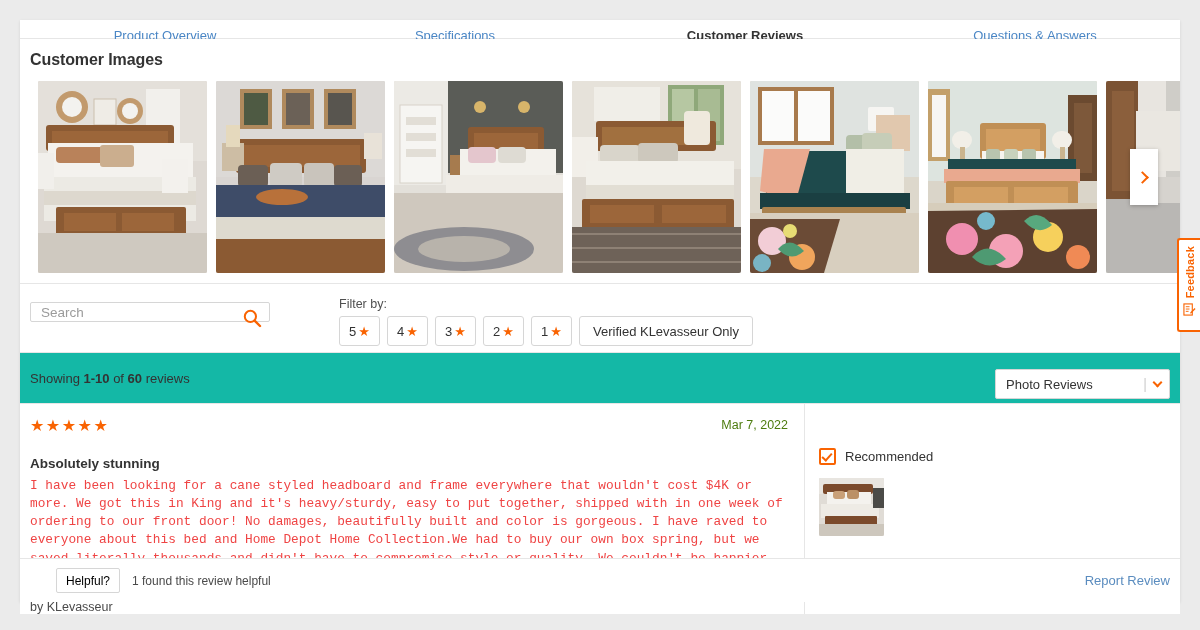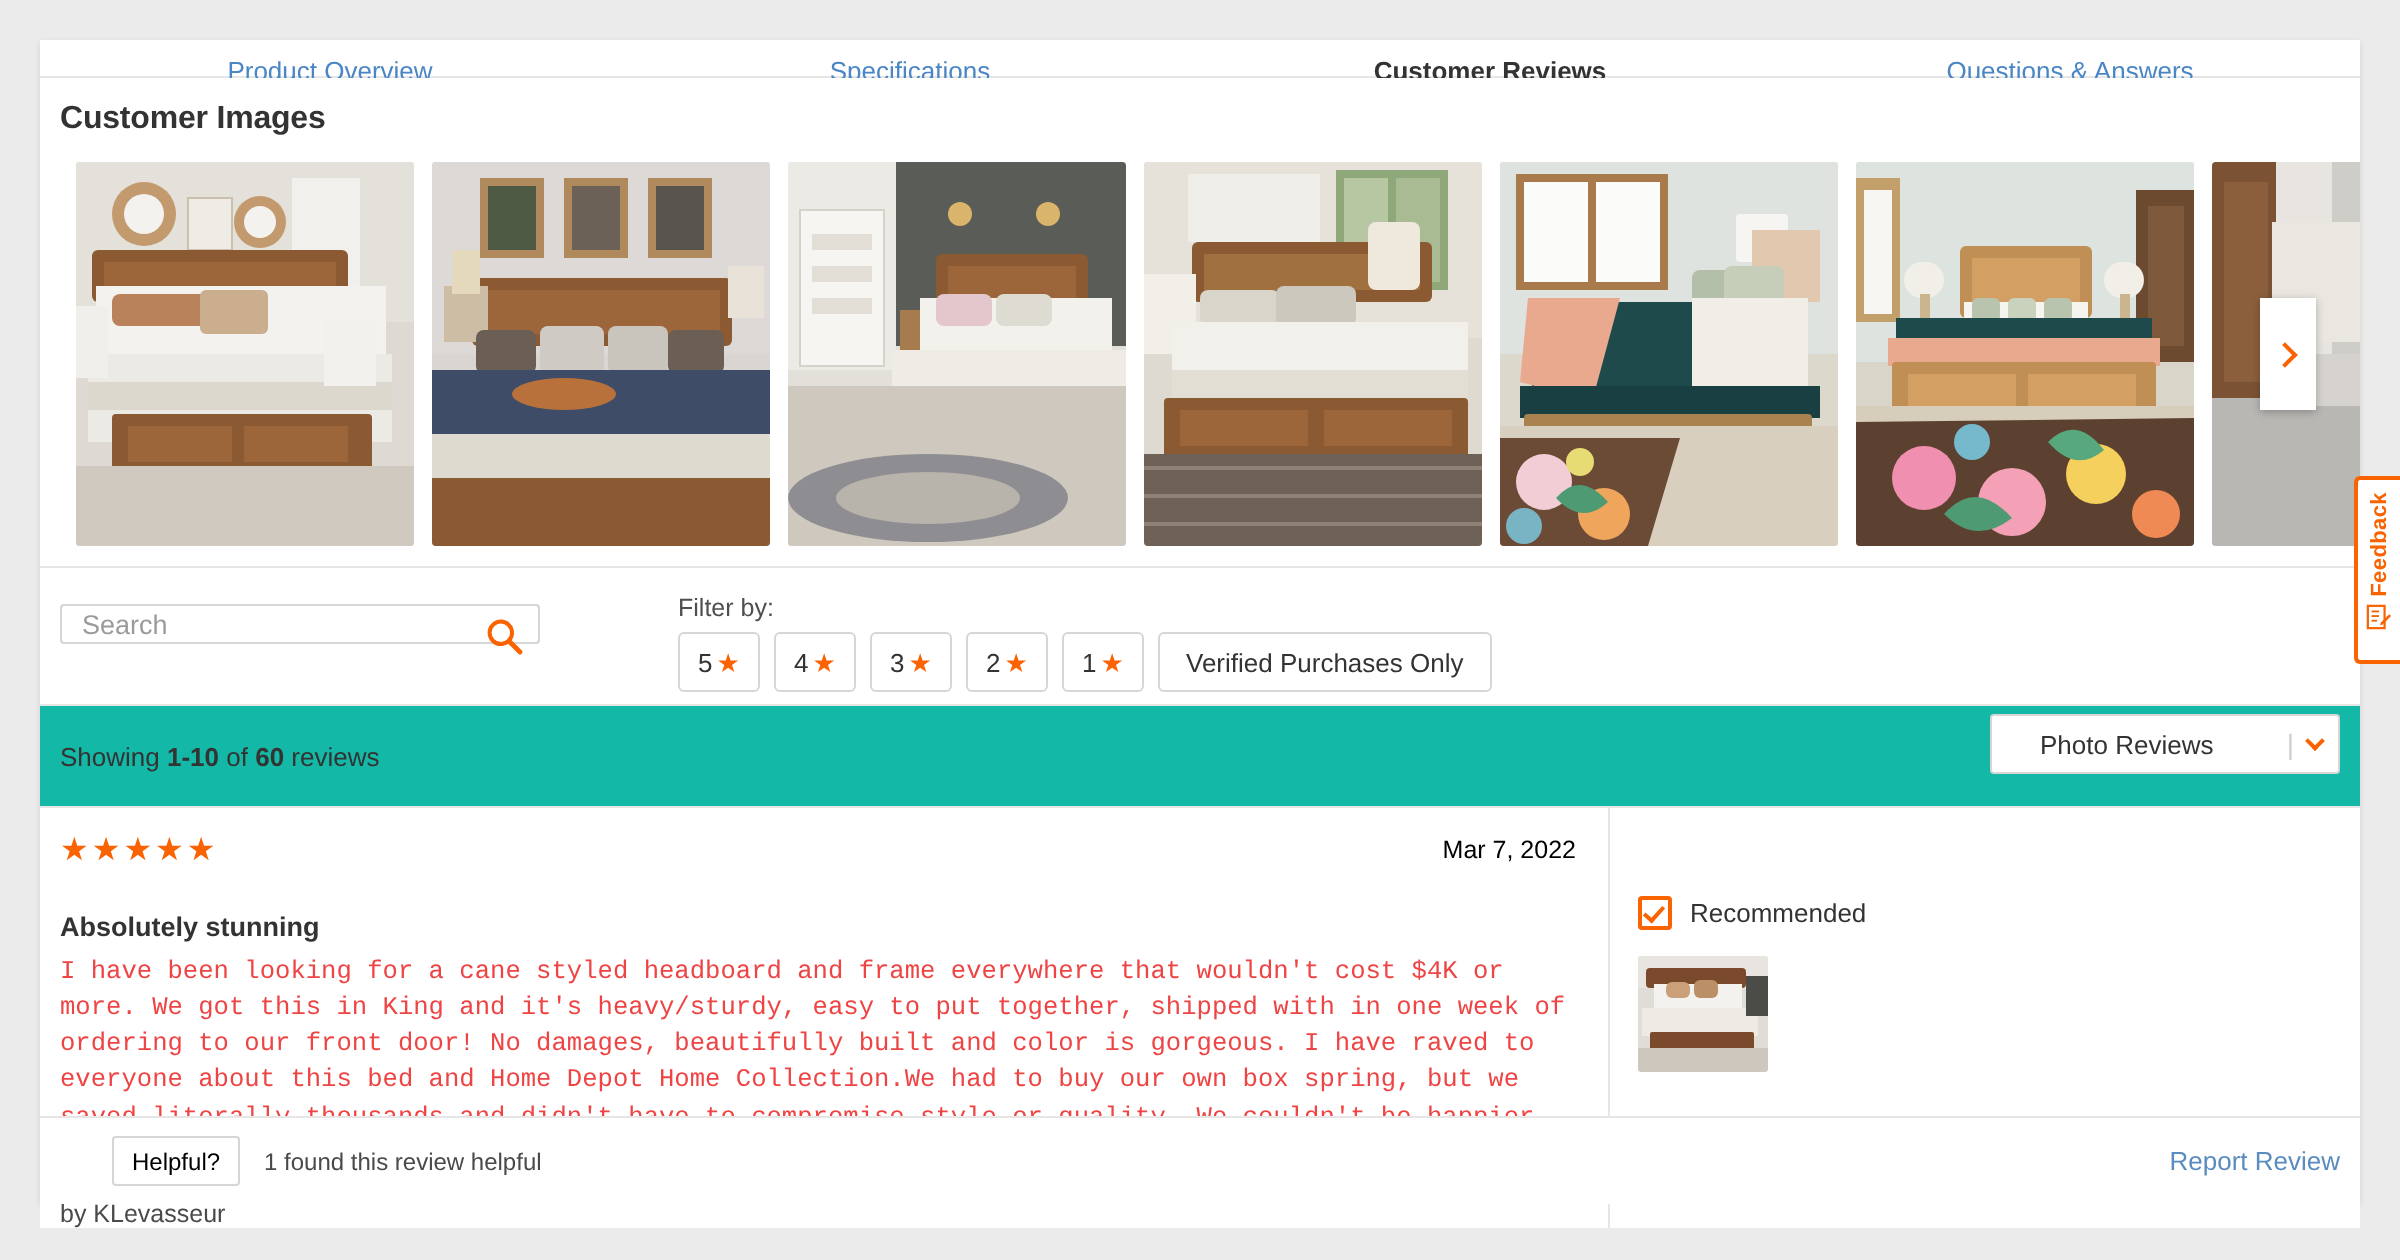--- a/index.html
+++ b/index.html
@@ -186,29 +186,29 @@
     border-bottom: 1px solid #e6e6e6;
     display: flex;
     align-items: center;
     padding: 0 10px;
   }
   .showing-text { font-size: 13px; color: #333; }
   .showing-text b { font-weight: bold; }
   .sortselect {
     position: absolute;
     right: 10px;
-    top: 4px;
+    top: 16px;
     width: 175px;
     height: 30px;
     background: #fff;
     border: 1px solid #d6d6d6;
     border-radius: 2px;
     display: flex;
     align-items: center;
-    padding: 0 8px 0 24px;
+    padding: 0 8px 0 10px;
     cursor: pointer;
     font-size: 13px;
     color: #333;
   }
   .sortselect .sep {
     margin-left: auto;
     color: #cfcfcf;
     font-size: 14px;
     padding-right: 7px;
   }
@@ -233,21 +233,21 @@
     border-right: 1px solid #e6e6e6;
     max-width: 785px;
   }
   .stars-row { display: flex; align-items: flex-start; }
   .stars { color: #f96302; font-size: 16px; letter-spacing: 1.5px; line-height: 1; }
   .review-date {
     position: absolute;
     right: 16px;
     top: 14px;
     font-size: 12.5px;
-    color: #000000;
+    color: #4d7c0f;
   }
   .review-title {
     font-size: 13.5px;
     font-weight: bold;
     color: #333;
     margin: 22px 0 6px 0;
   }
   .review-body {
     font-size: 12.8px;
     line-height: 1.42;
@@ -603,21 +603,21 @@
             <span class="star">★</span>
           </div>
           <div class="chip">
             <span>2</span>
             <span class="star">★</span>
           </div>
           <div class="chip">
             <span>1</span>
             <span class="star">★</span>
           </div>
-          <div class="chip wide">Verified Purchases Only</div>
+          <div class="chip wide">Verified KLevasseur Only</div>
         </div>
       </div>
     </div>
 
     <div class="showingbar">
       <div class="showing-text"><span>Showing </span><b>1-10</b><span> of </span><b>60</b><span> reviews</span></div>
 
       <div class="sortselect">
         <span>Photo Reviews</span>
         <span class="sep">|</span>

